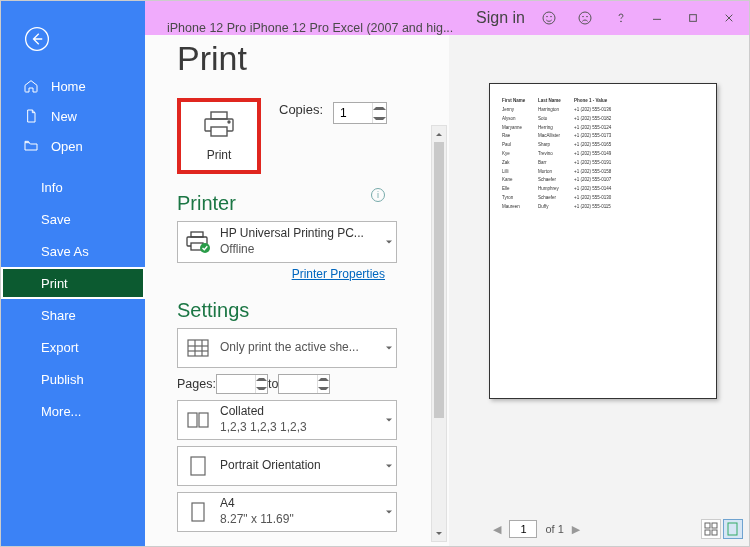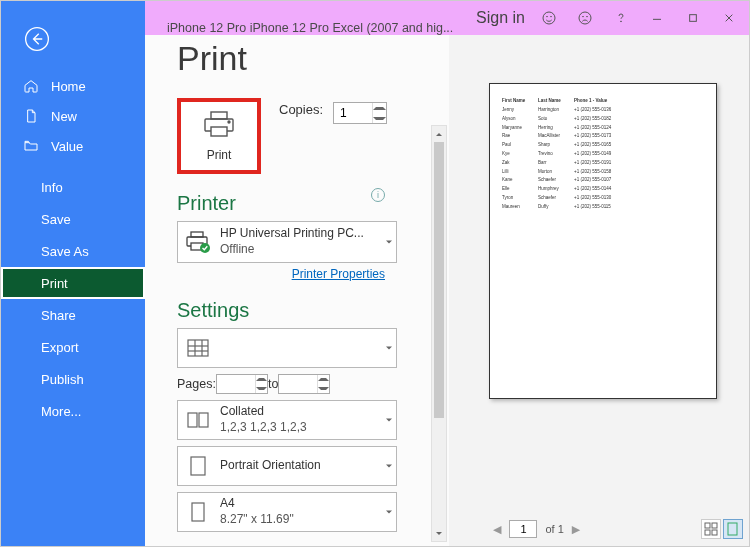--- a/index.html
+++ b/index.html
@@ -148,21 +148,21 @@
         <path d="M7 3h7l4 4v14H7z"></path>
         <path d="M14 3v4h4"></path>
       </svg>
     <span>New</span>
   </div>
   <div class="navitem">
     <svg viewBox="0 0 24 24" fill="none" stroke="#fff" stroke-width="1.5">
         <path d="M3 7h6l2 2h10v9H3z"></path>
         <path d="M3 7V5h5l2 2"></path>
       </svg>
-    <span>Value</span>
+    <span>Open</span>
   </div>
   <div class="spacer-sm"></div>
   <div class="navitem sub">
       <span>Info</span>
     </div>
   <div class="navitem sub">
       <span>Save</span>
     </div>
   <div class="navitem sub">
       <span>Save As</span>
@@ -243,20 +243,21 @@
       <div class="card-ic">
           <svg width="24" height="20" viewBox="0 0 24 20" fill="none" stroke="#666" stroke-width="1.2">
             <rect x="2" y="2" width="20" height="16"></rect>
             <line x1="2" y1="8" x2="22" y2="8"></line>
             <line x1="2" y1="13" x2="22" y2="13"></line>
             <line x1="9" y1="2" x2="9" y2="18"></line>
             <line x1="16" y1="2" x2="16" y2="18"></line>
           </svg>
         </div>
       <div class="txt">
+          <div>Only print the active she...</div>
         </div>
       <div class="dd">
           <div class="arrow dn"></div>
         </div>
     </div>
 
     <div class="pagesrow">
       <span>Pages:</span>
       <div class="sp">
           <div class="v"></div>

